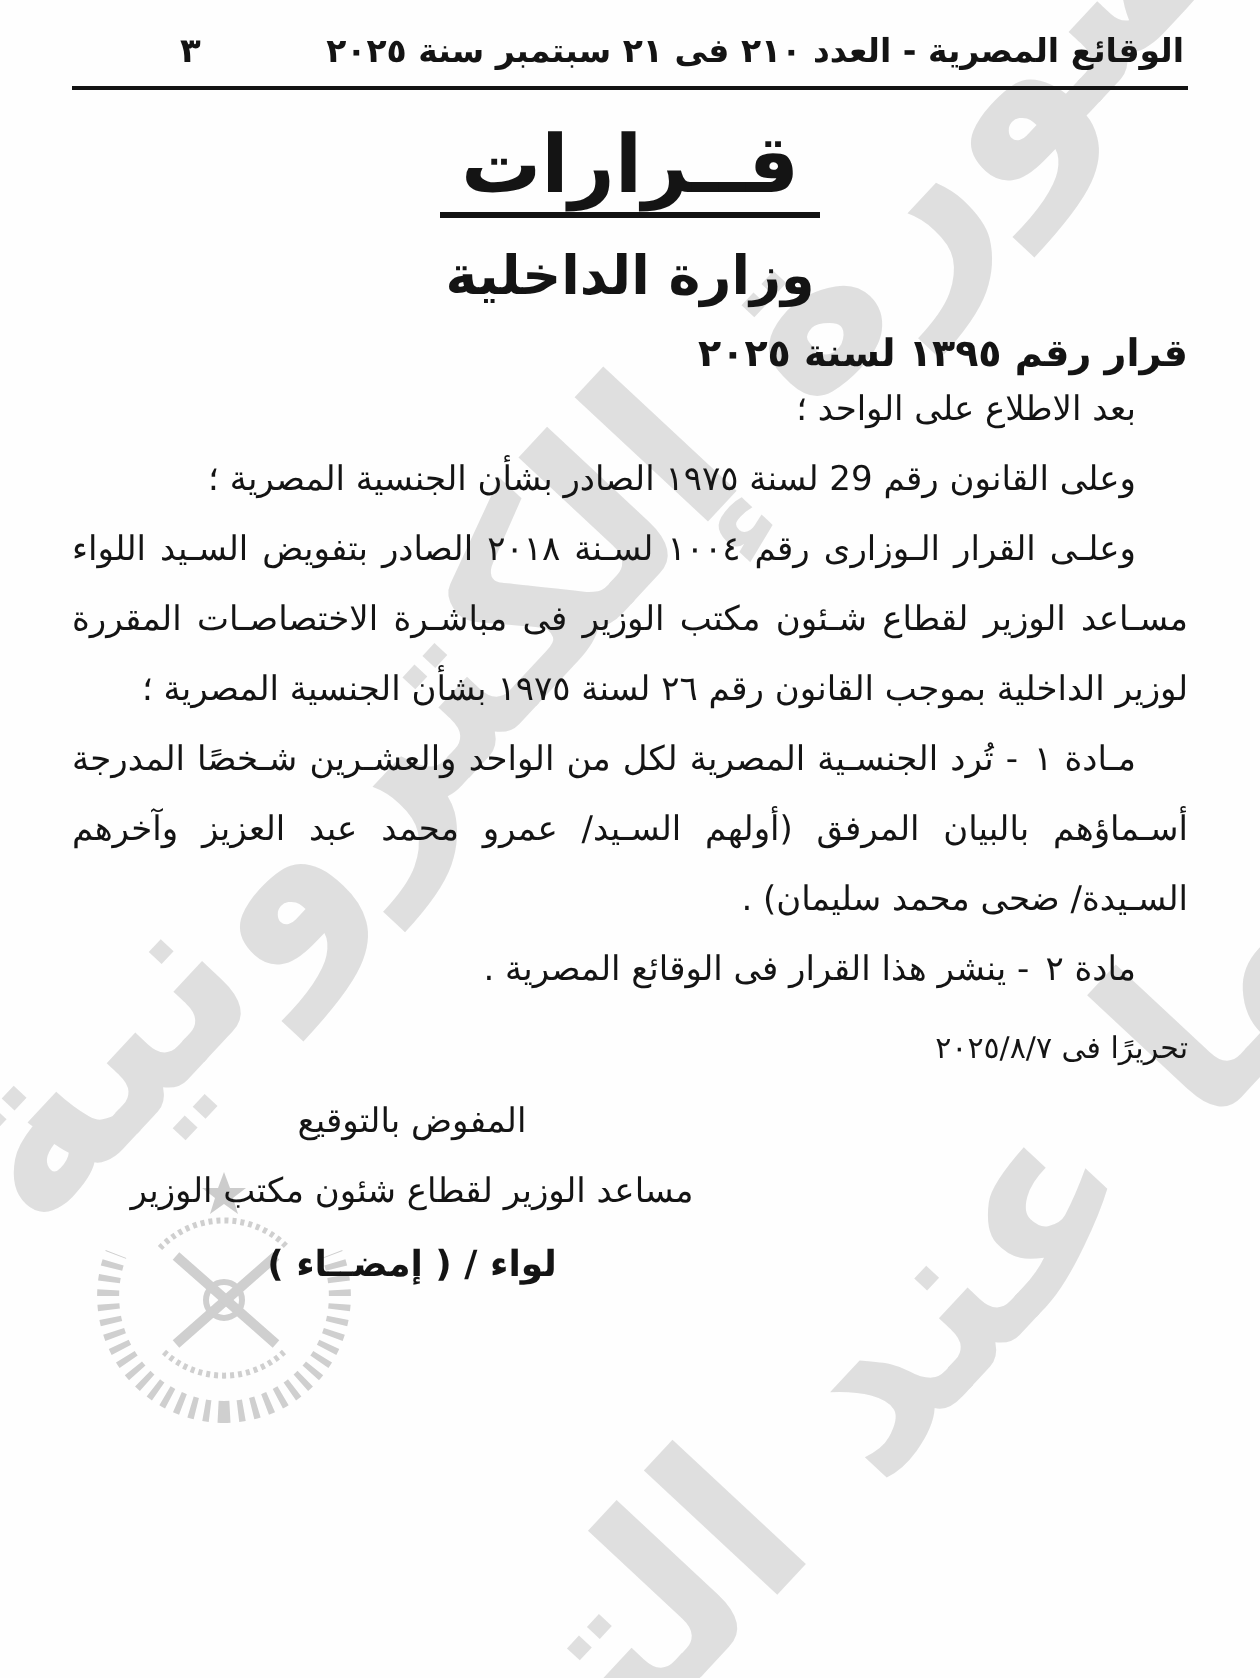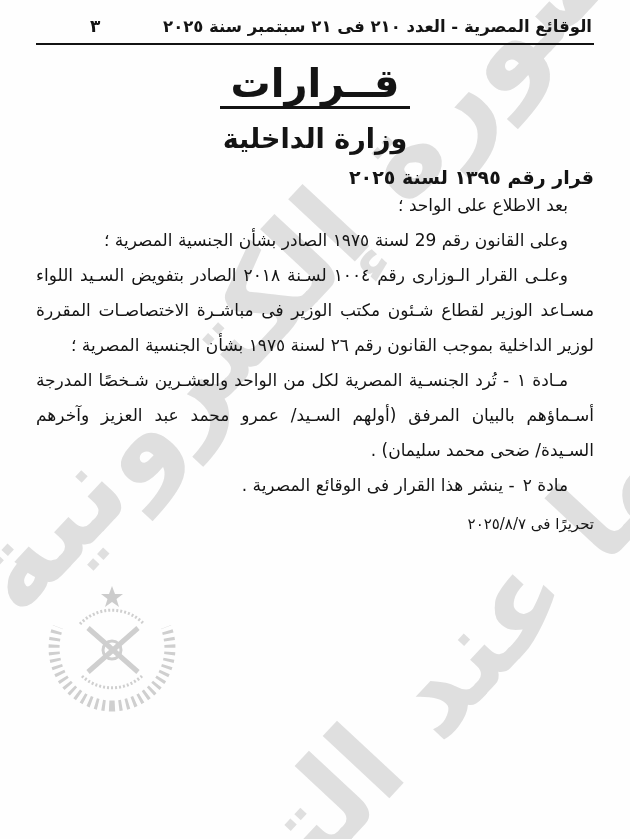--- a/index.html
+++ b/index.html
@@ -109,15 +109,20 @@
     <p class="body-p">وعلى القانون رقم 29 لسنة ١٩٧٥ الصادر بشأن الجنسية المصرية ؛</p>
     <p class="body-p">وعلـى القرار الـوزارى رقم ١٠٠٤ لسـنة ٢٠١٨ الصادر بتفويض السـيد اللواء مسـاعد الوزير لقطاع شـئون مكتب الوزير فى مباشـرة الاختصاصـات المقررة لوزير الداخلية بموجب القانون رقم ٢٦ لسنة ١٩٧٥ بشأن الجنسية المصرية ؛</p>
 
 
     <p class="body-p"><span class="art-lbl">مـادة ١</span><span>- تُرد الجنسـية المصرية لكل من الواحد والعشـرين شـخصًا المدرجة أسـماؤهم بالبيان المرفق (أولهم السـيد/ عمرو محمد عبد العزيز وآخرهم السـيدة/ ضحى محمد سليمان) .</span></p>
 
     <p class="body-p"><span class="art-lbl">مادة ٢</span><span>- ينشر هذا القرار فى الوقائع المصرية .</span></p>
 
     <div class="date-line">تحريرًا فى ٢٠٢٥/٨/٧</div>
 
+    <div class="signature">
+      <div class="sig-1">المفوض بالتوقيع</div>
+      <div class="sig-2">مساعد الوزير لقطاع شئون مكتب الوزير</div>
+      <div class="sig-3">لواء / ( إمضــاء )</div>
+    </div>
 
   </div>
 </div>
 
 </body></html>

